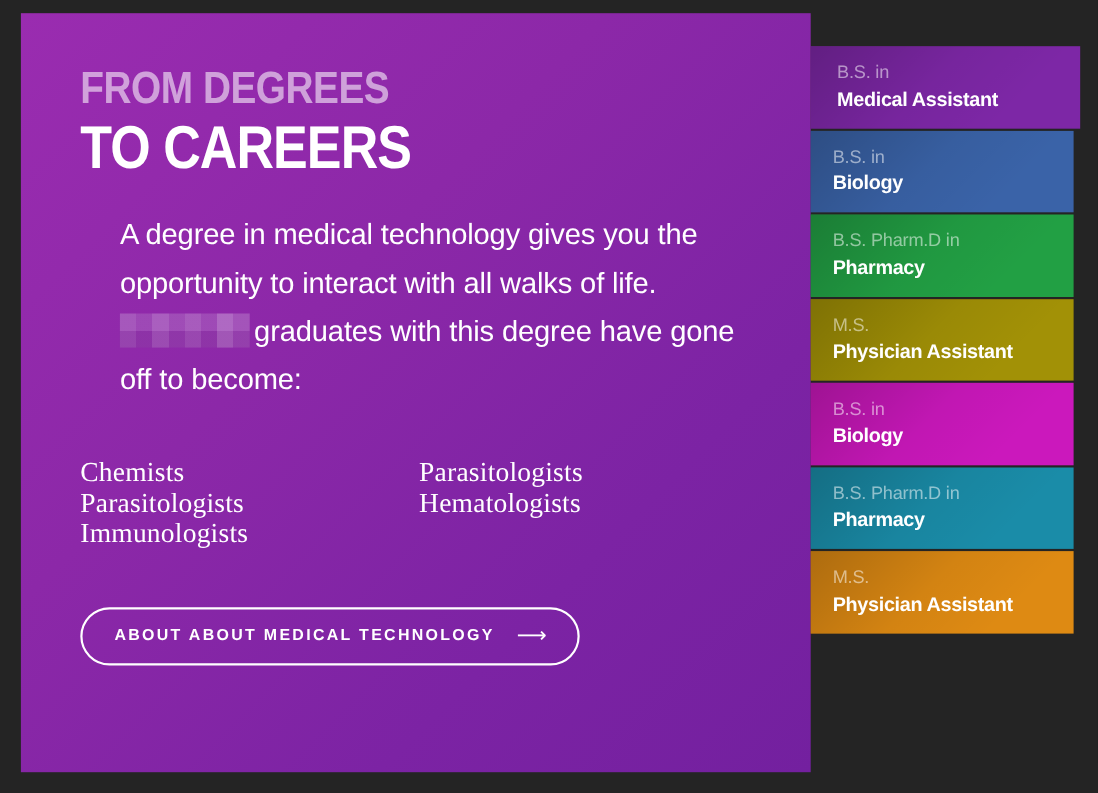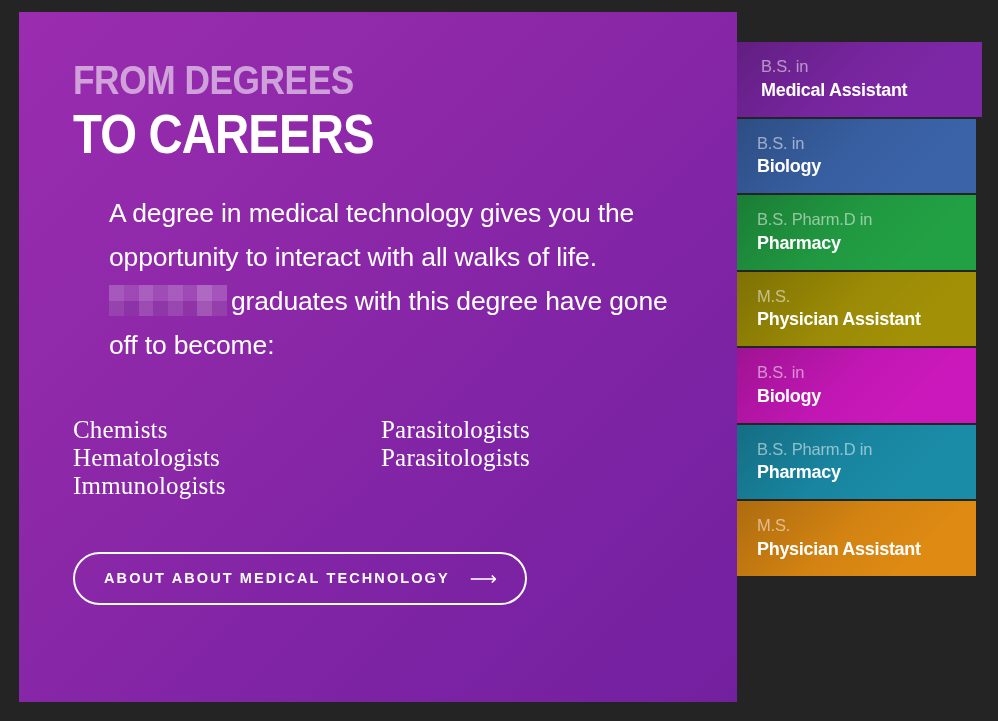--- a/index.html
+++ b/index.html
@@ -162,22 +162,22 @@
       <h1 class="headline">TO CAREERS</h1>
 
       <p class="lede">
         <span>A degree in medical technology gives you the opportunity to interact with all walks of life.</span>
         <span class="redaction">[redacted]</span><span>graduates with this degree have gone off to become:</span>
       </p>
 
       <div class="careers">
         <div class="career">Chemists</div>
         <div class="career">Parasitologists</div>
+        <div class="career">Parasitologists</div>
         <div class="career">Hematologists</div>
-        <div class="career">Parasitologists</div>
         <div class="career">Immunologists</div>
       </div>
 
       <button class="cta">
         <span>ABOUT ABOUT MEDICAL TECHNOLOGY</span>
         <span class="cta-arrow">⟶</span>
       </button>
 
     </div>
   </section>

